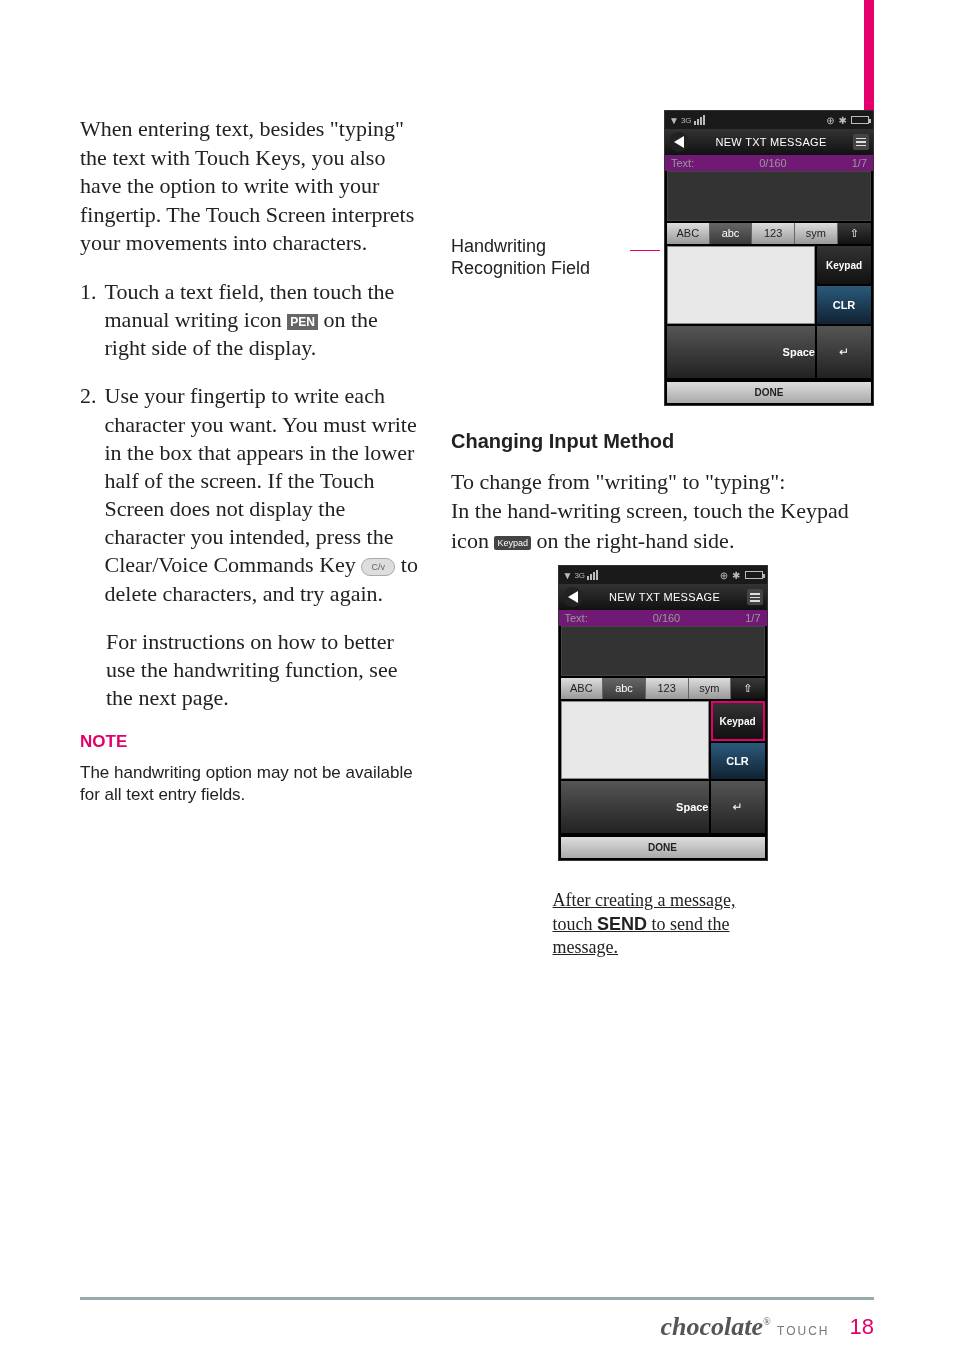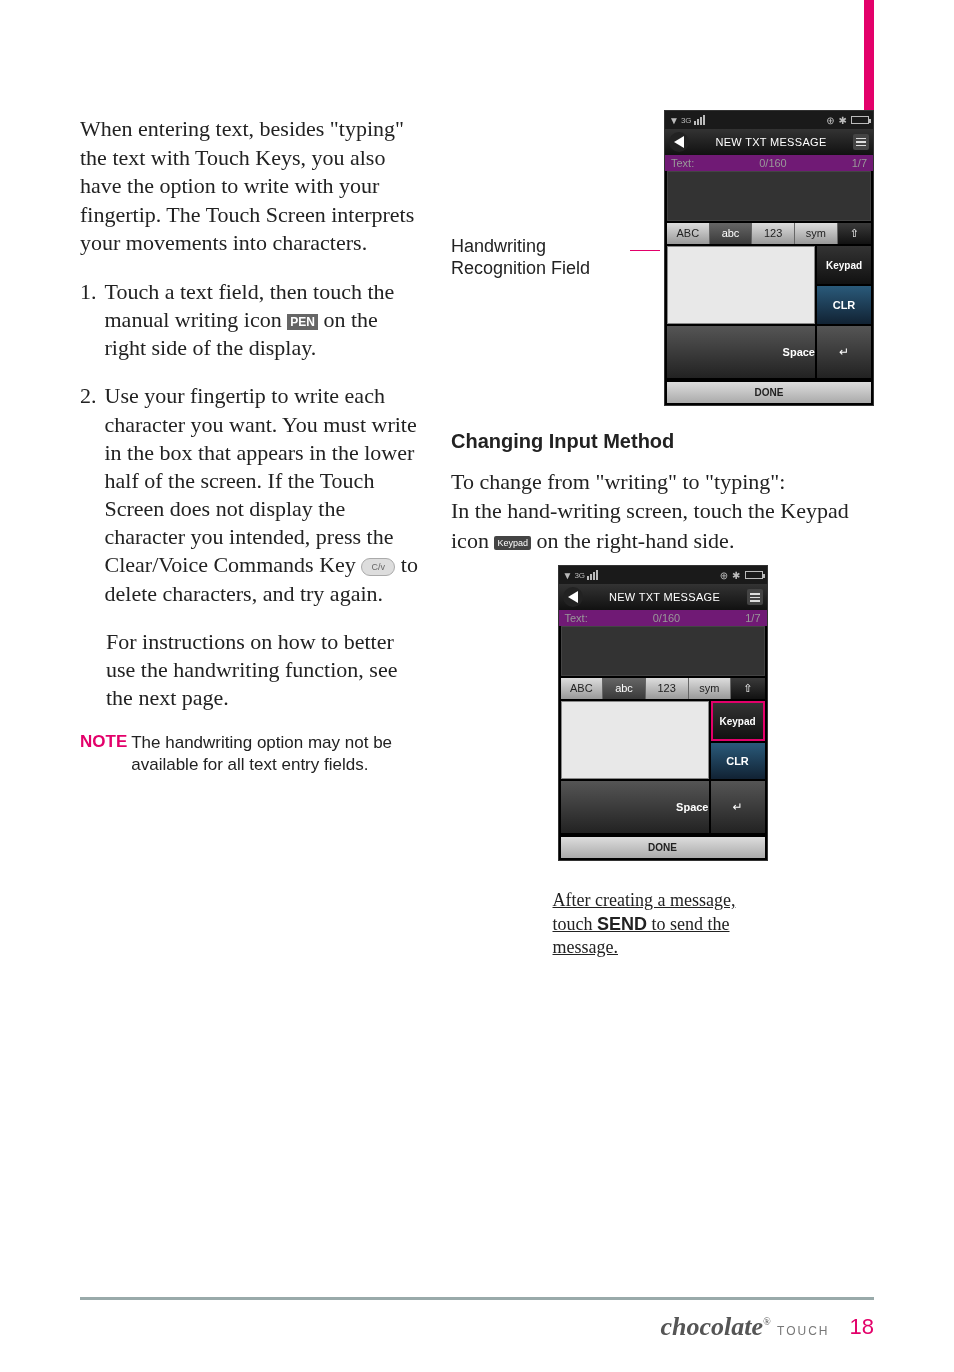--- a/index.html
+++ b/index.html
@@ -19,21 +19,21 @@
     .intro { font-size: 22px; line-height: 1.3; margin-top: 55px; margin-bottom: 20px; }
     .list-item { display: flex; gap: 8px; font-size: 22px; line-height: 1.28; margin-bottom: 20px; }
     .li-num { flex-shrink: 0; }
     .li-body { flex: 1; }
     .indent-para { margin-left: 26px; font-size: 22px; line-height: 1.28; margin-bottom: 20px; }
     .pen-icon { display: inline-block; background:#666; color:#fff; font: bold 12px Arial; padding:1px 3px; border-radius:0; vertical-align: middle; }
     .clear-key { display:inline-block; width:34px; height:18px; border-radius:9px; background:#ddd; border:1px solid #aaa; vertical-align:middle; font: 9px Arial; text-align:center; line-height:16px; color:#666; }
     .tip-box { background: #F9DDE9; padding: 10px 14px; margin-top: 8px; }
     .tip-label { color: #E3006A; font: bold 17px Arial,sans-serif; margin-bottom: 4px; }
     .tip-body { font: 17px Arial,sans-serif; line-height: 1.3; }
-    .note-row { display:flex; gap:4px; margin-top: 18px; }
+    .note-row { display:flex; gap:10px; margin-top: 18px; flex-direction: column; }
     .note-label { color:#E3006A; font: bold 17px Arial,sans-serif; flex-shrink:0; }
     .note-body { font: 17px Arial,sans-serif; line-height: 1.3; }
     .callout-row { display:flex; align-items:center; margin-bottom: 10px; }
     .callout-text { font: 18px Arial,sans-serif; color:#222; width: 175px; line-height:1.2; }
     .callout-line { flex:0 0 30px; height:1px; background:#E3006A; margin: 0 4px; position:relative; top:-8px; }
     .phone { width: 210px; background:#000; border:1px solid #333; font-family: Arial,sans-serif; color:#fff; }
     .phone .statusbar { display:flex; align-items:center; justify-content:space-between; height:18px; padding:0 4px; background:#1a1a1a; font-size:10px; color:#bbb; }
     .phone .status-left { display:flex; gap:2px; align-items:center;}
     .phone .titlebar { display:flex; align-items:center; height:26px; background: linear-gradient(#333,#111); padding:0 4px; gap:15px; }
     .back-arrow { display:inline-block; width:0;height:0; border-top:6px solid transparent;border-bottom:6px solid transparent;border-right:10px solid #fff; }

